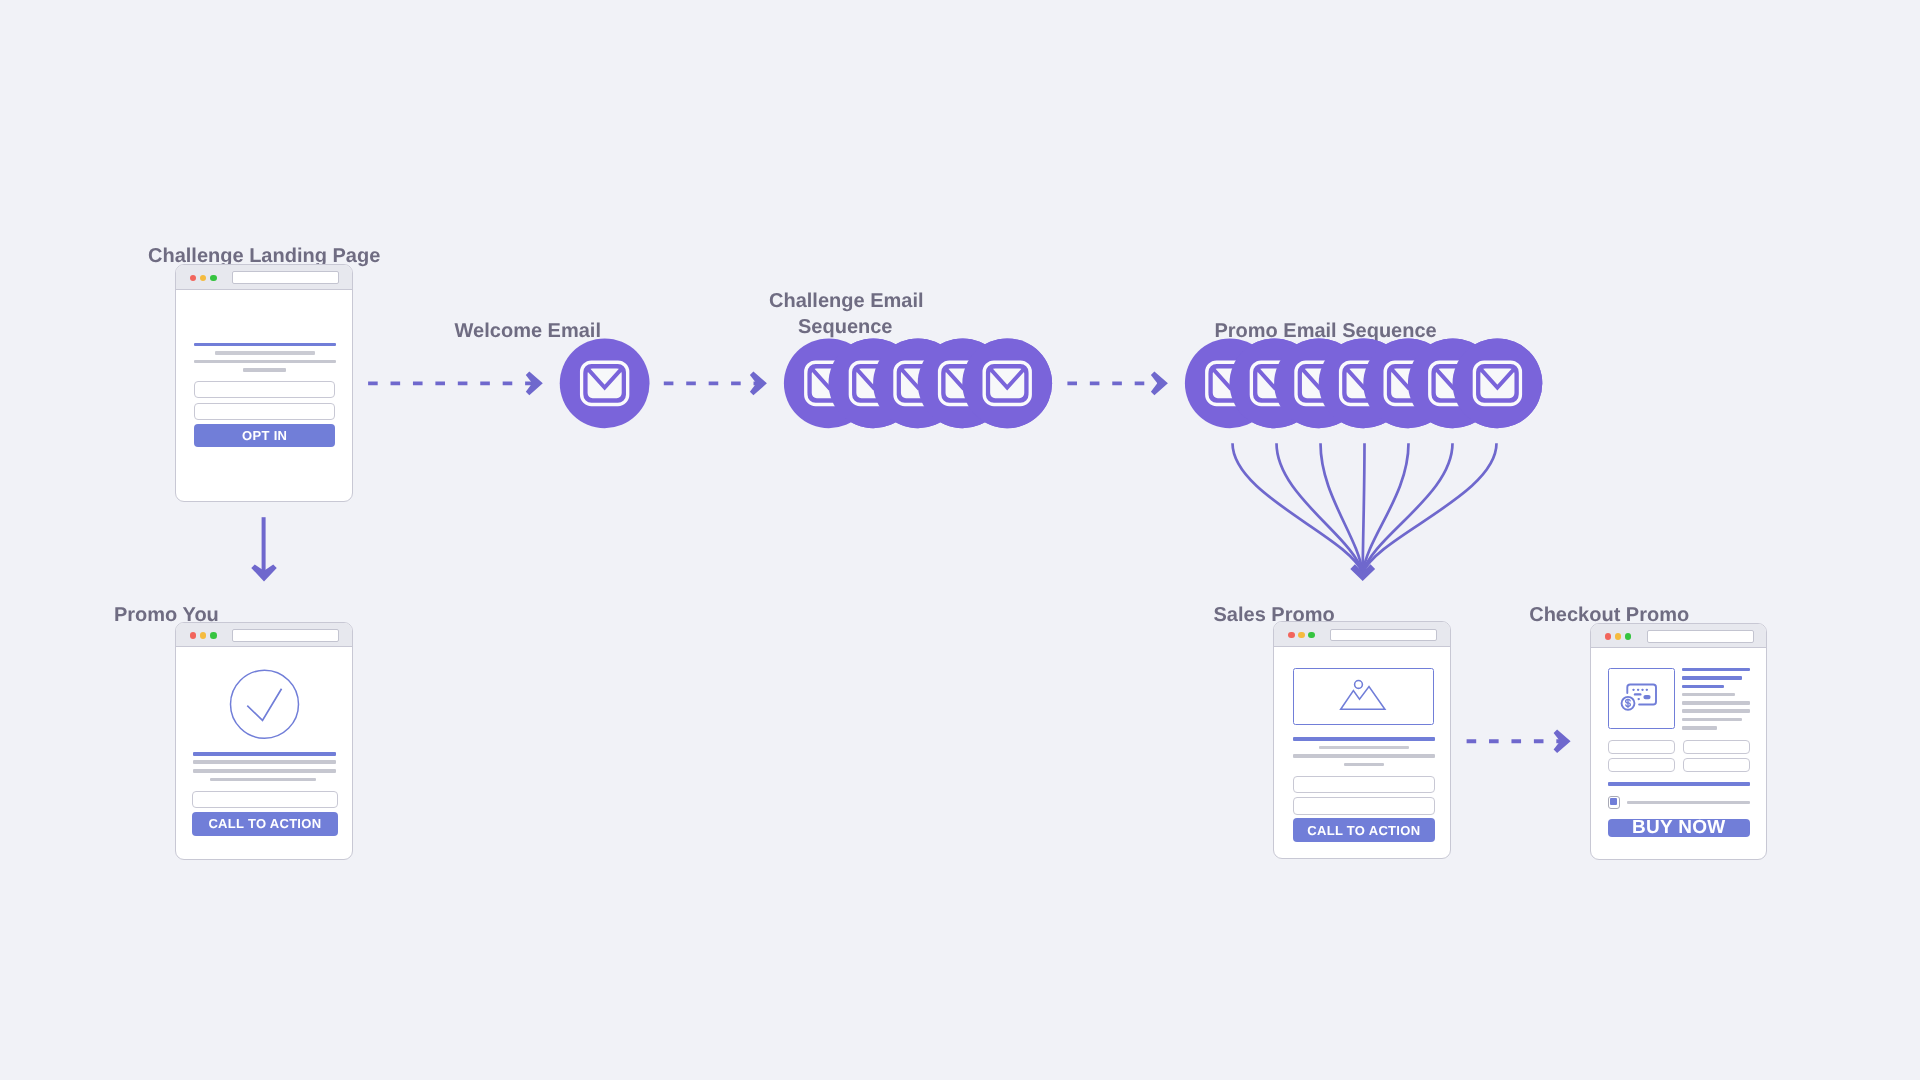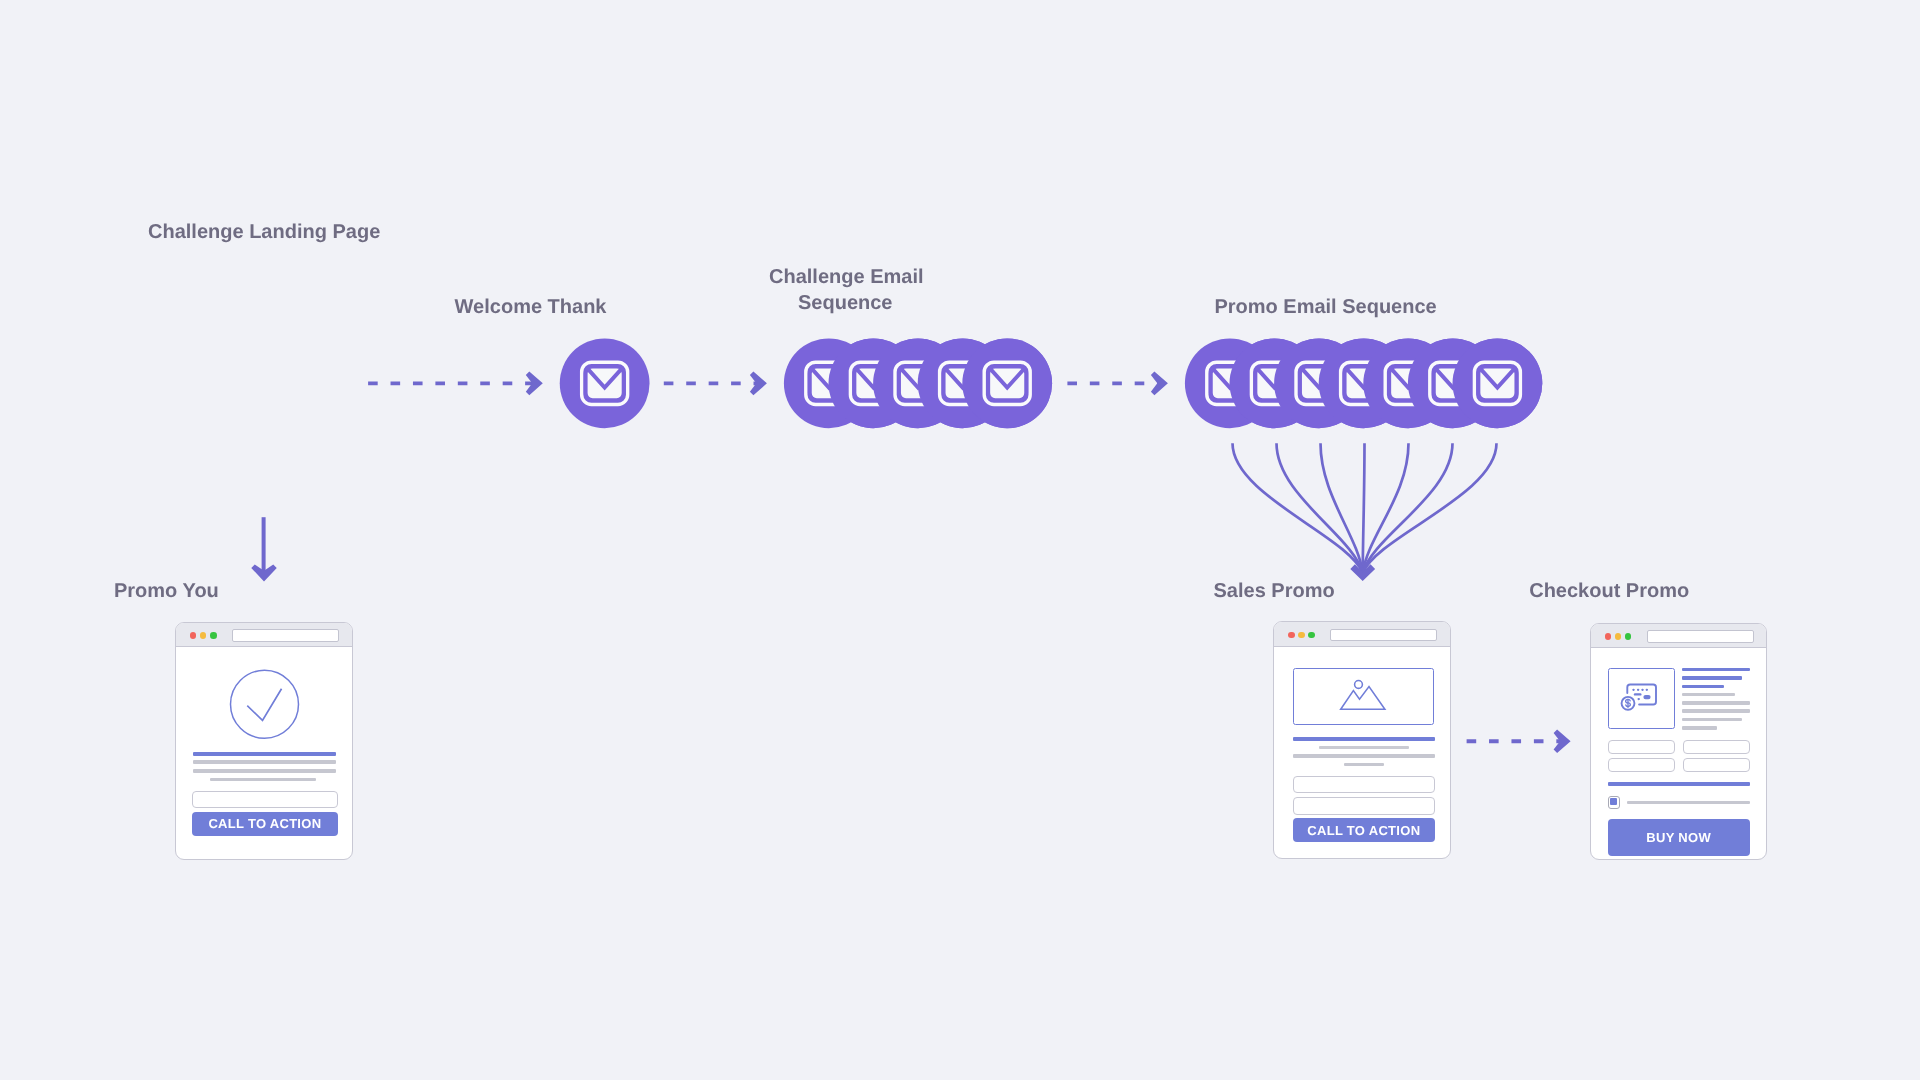--- a/index.html
+++ b/index.html
@@ -1,20 +1,20 @@
 <!DOCTYPE html>
 <html><head>
 <meta charset="utf-8">
 <style>
   html,body{margin:0;padding:0;}
   body{width:1920px;height:1080px;background:#f1f2f7;overflow:hidden;
        font-family:"Liberation Sans",sans-serif;-webkit-font-smoothing:antialiased;text-rendering:geometricPrecision;}
   #stage{position:relative;width:1920px;height:1080px;}
   .lbl{position:absolute;font-weight:bold;font-size:20px;color:#6f6c82;
-       line-height:26px;white-space:pre;letter-spacing:0;}
+       line-height:26px;white-space:pre;letter-spacing:0;margin-top:24px;}
   .lbl.c{text-align:left;width:300px;margin-left:-150px;}
   
   .win{position:absolute;background:#ffffff;border:1.1px solid #c8c8d4;
        border-radius:9px;box-sizing:border-box;overflow:hidden;}
   .winbar{position:absolute;left:0;top:0;right:0;background:#e7e8ee;
           border-bottom:1.1px solid #c8c8d4;box-sizing:border-box;}
   .dot{position:absolute;border-radius:50%;}
   .urlbar{position:absolute;background:#ffffff;border:1.1px solid #c3c4d0;
           border-radius:2px;box-sizing:border-box;}
   .bar{position:absolute;border-radius:1px;}
@@ -26,20 +26,35 @@
   svg.ov{position:absolute;left:0;top:0;width:1920px;height:1080px;
          pointer-events:none;overflow:visible;}
 </style>
 </head>
 <body>
 
 <div id="stage">
 
   <div class="lbl" style="left:148px;top:219px">Challenge Landing Page</div>
 
+  <div class="win" style="left:174.8px;top:264.1px;width:178.3px;height:238.1px">
+    <div class="winbar" style="height:24.7px">
+      <div class="dot" style="left:14.1px;top:9.6px;width:6.5px;height:6.5px;background:#f2655c"></div>
+      <div class="dot" style="left:24.2px;top:9.6px;width:6.5px;height:6.5px;background:#f5bb3f"></div>
+      <div class="dot" style="left:34.3px;top:9.6px;width:6.5px;height:6.5px;background:#36c440"></div>
+      <div class="urlbar" style="left:56.4px;top:6.3px;width:107.1px;height:12.9px"></div>
+    </div>
+    <div class="bar" style="left:18.3px;top:77.7px;width:142.3px;height:3.7px;background:#717ed8"></div>
+    <div class="bar" style="left:38.8px;top:86.2px;width:100.3px;height:3.6px;background:#cacbd3"></div>
+    <div class="bar" style="left:18.3px;top:94.6px;width:142.3px;height:3.4px;background:#c6c7d0"></div>
+    <div class="bar" style="left:67.6px;top:103.3px;width:42.7px;height:3.2px;background:#c6c7d0"></div>
+    <div class="field" style="left:18.3px;top:116.3px;width:141.2px;height:16.9px"></div>
+    <div class="field" style="left:18.3px;top:138.3px;width:141.2px;height:16.5px"></div>
+    <div class="btn" style="left:18.3px;top:159.2px;width:141.2px;height:22.8px;font-size:13px">OPT IN</div>
+  </div>
 
   <div class="lbl c" style="left:264px;top:578px">Promo You</div>
 
   <div class="win" style="left:174.8px;top:621.8px;width:178.3px;height:238.1px">
     <div class="winbar" style="height:24.7px">
       <div class="dot" style="left:14.1px;top:9.6px;width:6.5px;height:6.5px;background:#f2655c"></div>
       <div class="dot" style="left:24.2px;top:9.6px;width:6.5px;height:6.5px;background:#f5bb3f"></div>
       <div class="dot" style="left:34.3px;top:9.6px;width:6.5px;height:6.5px;background:#36c440"></div>
       <div class="urlbar" style="left:56.4px;top:6.3px;width:107.1px;height:12.9px"></div>
     </div>
@@ -48,21 +63,21 @@
       <path d="M19.9 38.3 L34.5 52.4 L53.1 21.5" fill="none" stroke="#717ed8" stroke-width="1.7" stroke-linecap="square" stroke-linejoin="miter"></path>
     </svg>
     <div class="bar" style="left:17.5px;top:129.5px;width:142.5px;height:3.8px;background:#717ed8"></div>
     <div class="bar" style="left:17.5px;top:137.7px;width:142.5px;height:3.5px;background:#c6c7d0"></div>
     <div class="bar" style="left:17.5px;top:146.1px;width:142.5px;height:3.7px;background:#c6c7d0"></div>
     <div class="bar" style="left:34.3px;top:154.8px;width:105.7px;height:3.5px;background:#c6c7d0"></div>
     <div class="field" style="left:16.4px;top:168.6px;width:145.4px;height:16.6px"></div>
     <div class="btn" style="left:16.4px;top:188.8px;width:145.4px;height:24.1px;font-size:13px">CALL TO ACTION</div>
   </div>
 
-  <div class="lbl c" style="left:604.6px;top:294px">Welcome Thank</div>
+  <div class="lbl c" style="left:604.6px;top:294px">Welcome Email</div>
 
   <div class="lbl c" style="left:919px;top:264px">Challenge Email</div>
   <div class="lbl c" style="left:948px;top:290px">Sequence</div>
 
   <div class="lbl c" style="left:1364.4px;top:294px">Promo Email Sequence</div>
 
   <div class="lbl c" style="left:1363.5px;top:578px">Sales Promo</div>
 
   <div class="win" style="left:1273px;top:621.3px;width:178.3px;height:238.1px">
     <div class="winbar" style="height:24.7px">
@@ -117,21 +132,21 @@
     <div class="bar" style="left:91.4px;top:102.4px;width:35.2px;height:3.4px;background:#c6c7d0"></div>
     <div class="field" style="left:17.4px;top:115.9px;width:66.8px;height:14px"></div>
     <div class="field" style="left:92.3px;top:115.9px;width:66.8px;height:14px"></div>
     <div class="field" style="left:17.4px;top:134.6px;width:66.8px;height:14px"></div>
     <div class="field" style="left:92.3px;top:134.6px;width:66.8px;height:14px"></div>
     <div class="bar" style="left:17.4px;top:158.3px;width:141.7px;height:4px;background:#717ed8"></div>
     <div style="position:absolute;left:17px;top:172.1px;width:12.9px;height:12.8px;border:1.4px solid #a9aab6;border-radius:3px;box-sizing:border-box;background:#fff">
       <div style="position:absolute;left:1.3px;top:1.3px;width:7.5px;height:7.2px;background:#717ed8;border-radius:1px"></div>
     </div>
     <div class="bar" style="left:36.7px;top:176.9px;width:122.5px;height:3.6px;background:#c6c7d0"></div>
-    <div class="btn" style="left:17px;top:195px;width:142.2px;height:37px;font-size:13px">BUY NOW</div>
+    <div class="btn" style="left:17px;top:195px;width:142.2px;height:18px;font-size:19px">BUY NOW</div>
   </div>
 
   <svg class="ov" viewBox="0 0 1920 1080">
     <defs>
       <g id="env">
         <rect x="23" y="24.85" width="46" height="42.3" rx="9.8" fill="none" stroke="#fafafc" stroke-width="3.4"></rect>
         <rect x="27" y="29.25" width="38" height="33.5" rx="7" fill="#f7f8fa" stroke="#7a64da" stroke-width="3.9"></rect>
         <path d="M29.6 32.0 L46 50.3 L62.4 32.0" fill="none" stroke="#7a64da" stroke-width="3.9" stroke-linejoin="miter" stroke-linecap="butt"></path>
       </g>
     </defs>

